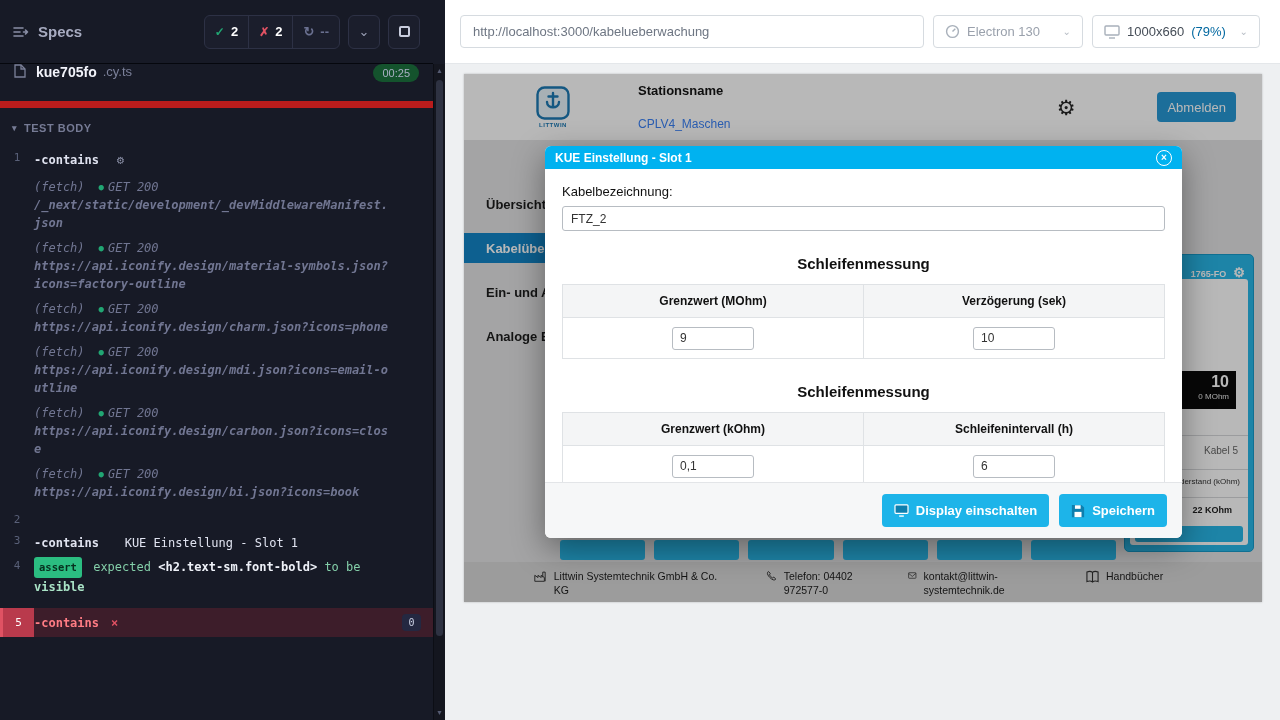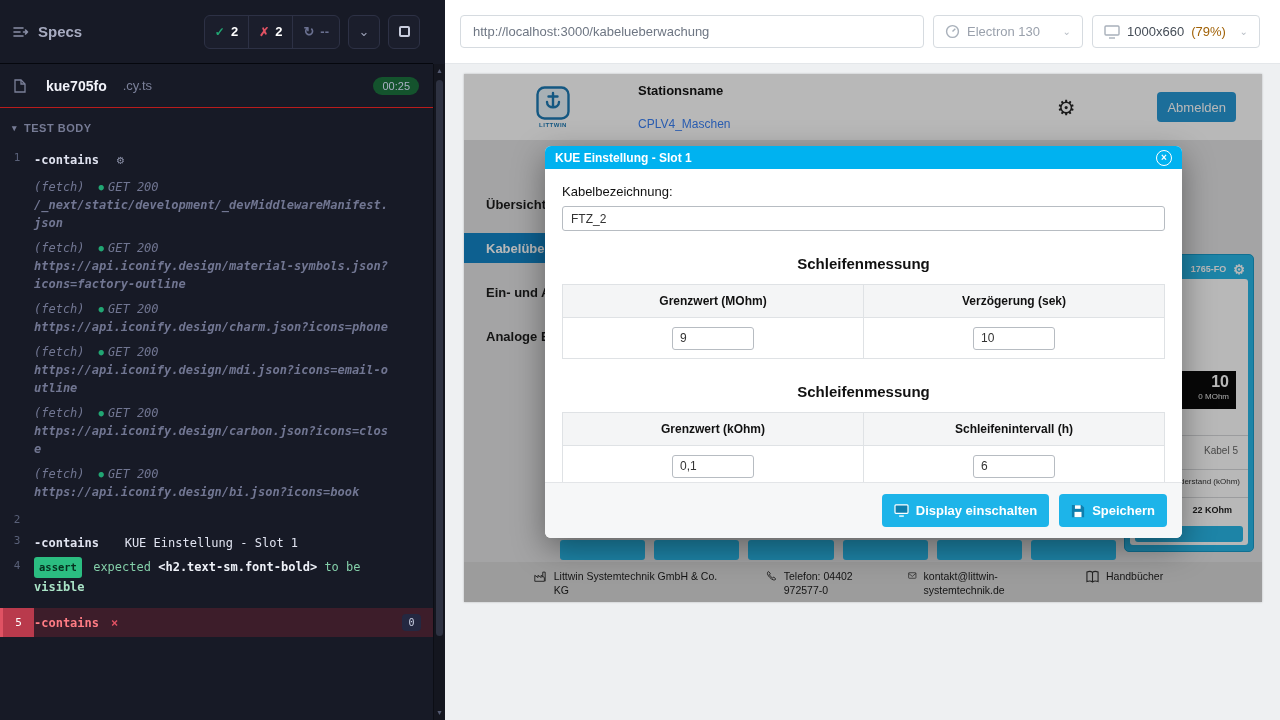--- a/index.html
+++ b/index.html
@@ -13,21 +13,21 @@
   .specs svg{color:#8a8fa6}
   .stats{display:flex;align-items:stretch;border:1px solid #2d3145;border-radius:6px;height:34px;background:#1b1e2c}
   .stat{display:flex;align-items:center;gap:6px;padding:0 10px;font-size:13px;font-weight:700;color:#fff}
   .stat+.stat{border-left:1px solid #2d3145}
   .ic-check{color:#21a673;font-size:12px}
   .ic-cross{color:#e05263;font-size:12px}
   .stat.pending{color:#6a7090;font-weight:600}
   .stat.pending .ic-refresh{font-size:13px}
   .sqbtn{width:32px;height:34px;border:1px solid #2d3145;border-radius:6px;display:flex;align-items:center;justify-content:center;color:#9ba0b6;background:#1b1e2c;font-size:13px}
   .stopicon{width:11px;height:11px;border:2px solid #c9cdde;border-radius:2px}
-  .spec-row{height:44px;display:flex;align-items:center;gap:20px;padding:0 14px;border-bottom:1px solid #b91c1c}
+  .spec-row{height:44px;display:flex;align-items:flex-start;gap:10px;padding:0 14px;border-bottom:7px solid #b91c1c}
   .spec-row svg{color:#7b8099}
   .spec-name{font-size:14px;font-weight:700;color:#f2f3fa}
   .spec-ext{font-size:13px;color:#7b8099;margin-left:-4px}
   .spec-time{margin-left:auto;background:#14532d;border-radius:10px;padding:3px 9px;font-size:11px;color:#aab0c5}
   .tb-row{height:28px;display:flex;align-items:center;gap:7px;padding:0 12px;color:#767b95;font-size:11px;letter-spacing:.5px;margin-top:6px;font-weight:600}
   .caret{font-size:9px;color:#767b95}
 
   .log{font-family:"DejaVu Sans Mono",monospace;padding-top:4px}
   .crow{display:flex;align-items:flex-start;padding:3px 0}
   .cnum{width:34px;flex:none;text-align:center;font-size:11px;color:#596078;padding-top:2px}
@@ -54,21 +54,21 @@
   .sb-arrow.bottom{position:absolute;bottom:0;left:0;right:0}
   .sb-thumb{position:absolute;left:2px;right:2px;top:16px;height:556px;background:#2e3242;border-radius:4px}
 
   
   .right{position:absolute;left:445px;top:0;right:0;height:720px}
   .bbar{height:64px;background:#fff;border-bottom:1px solid #e4e7ea;display:flex;align-items:center;padding:0 15px;gap:9px}
   .urlbox{width:464px;height:33px;border:1px solid #d6dbe0;border-radius:4px;display:flex;align-items:center;padding:0 12px;font-size:13px;color:#6e7683;background:#fff;white-space:nowrap;overflow:hidden}
   .selbox{height:33px;border:1px solid #d6dbe0;border-radius:4px;display:flex;align-items:center;gap:7px;padding:0 11px;font-size:13px;background:#fff}
   .selbox.browser{width:150px;color:#9aa1ac}
   .selbox.viewport{width:168px;color:#454d57}
-  .selbox .dimtxt{color:#a16207}
+  .selbox .dimtxt{color:#0369a1}
   .chev{color:#b6bcc4;font-size:10px;margin-left:auto}
   .selicon{color:#a8b0ba;display:flex}
 
   .canvas{position:absolute;top:64px;left:0;right:0;bottom:0;background:#eef0f2;overflow:hidden}
   .shot{position:relative;width:798px;height:528px;margin:10px 0 0 19px;background:#e3e4e5;box-shadow:0 0 2px rgba(0,0,0,.25)}
 
   
   .ahead{position:absolute;top:0;left:0;right:0;height:66px;background:#fff;display:flex;align-items:center;z-index:1}
   .logo{margin-left:68px;width:42px;text-align:center}
   .logotext{font-size:6px;color:#1d7ab5;font-weight:700;letter-spacing:.5px;margin-top:-2px}
@@ -78,21 +78,21 @@
   .agear{margin-left:auto;color:#262626;font-size:21px;line-height:1}
   .abtn{margin:0 26px 0 82px;min-width:66px;height:30px;background:#2899d6;color:#fff;font-size:13px;border-radius:4px;display:flex;align-items:center;justify-content:center;padding:0 10px}
 
   
   .anav{position:absolute;top:66px;left:0;width:170px;z-index:1;padding-top:42px}
   .nav-item{height:44px;display:flex;align-items:center;padding-left:22px;font-size:13px;font-weight:700;color:#1d1d1d;white-space:nowrap}
   .nav-item.active{height:30px;margin:7px 0;background:#1285c8;color:#fff}
 
   
   .scard{position:absolute;z-index:1;right:8px;top:180px;width:130px;height:298px;background:#29b7e8;border-radius:5px;padding:4px 5px;border:1px solid #179ccb;overflow:hidden}
-  .scard-head{display:flex;align-items:center;justify-content:flex-end;gap:7px;color:#fff;font-size:9px;font-weight:700;height:20px;padding-right:3px}
+  .scard-head{display:flex;align-items:flex-end;justify-content:flex-end;gap:7px;color:#fff;font-size:9px;font-weight:700;height:20px;padding-right:3px}
   .scard-gear{font-size:13px;line-height:1}
   .scard-body{background:#fff;border-radius:3px;height:266px;position:relative;overflow:hidden}
   .sdot{width:7px;height:7px;border-radius:50%;background:#2fae4e;position:absolute;top:44px;left:8px}
   .lcd{position:absolute;top:92px;left:4px;right:12px;height:38px;background:#0b0b0b;color:#fff;padding:2px 7px;text-align:right}
   .lcd .v{font-size:16px;font-weight:700;line-height:18px}
   .lcd .u{font-size:8px;line-height:11px;color:#e8e8e8}
   .skabel{position:absolute;top:166px;right:10px;font-size:10px;color:#666;white-space:nowrap}
   .smetl{position:absolute;top:198px;right:8px;font-size:8px;color:#333;white-space:nowrap}
   .smetv{position:absolute;top:226px;right:16px;font-size:9px;color:#222;font-weight:700;white-space:nowrap}
   .sline{position:absolute;left:0;right:0;height:1px;background:#d7d9db}

